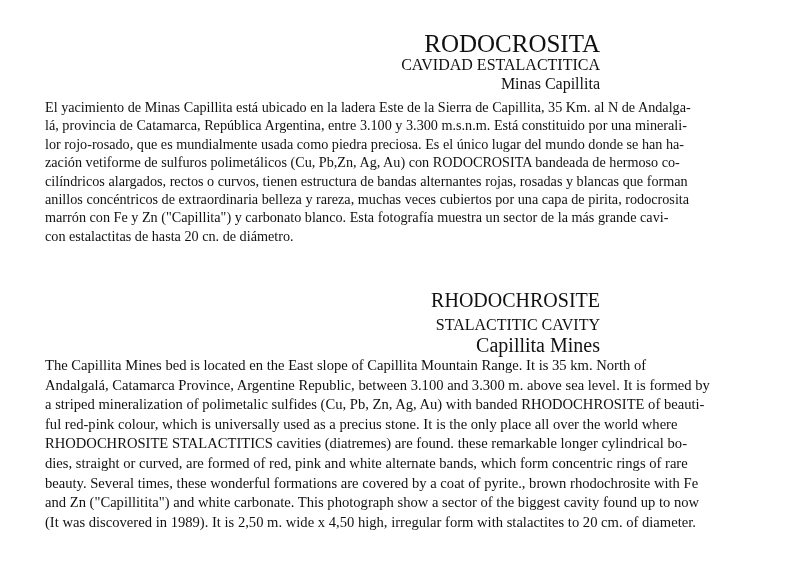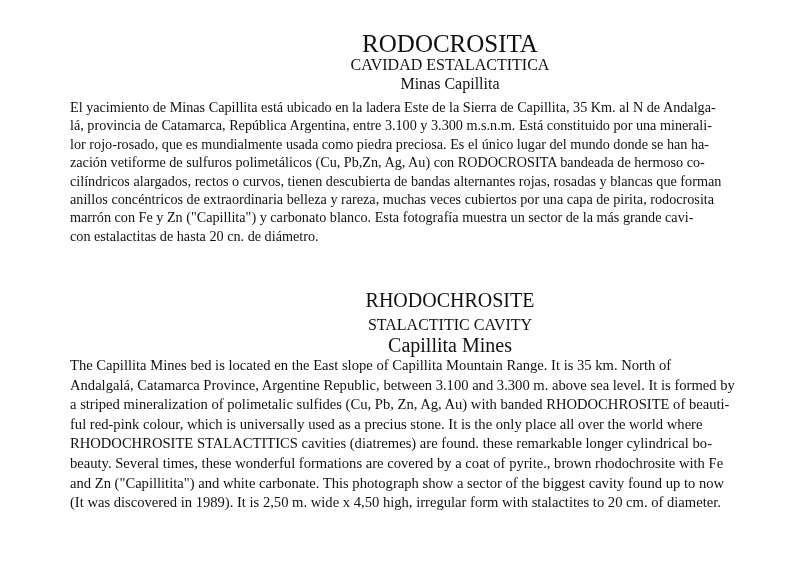--- a/index.html
+++ b/index.html
@@ -1,58 +1,59 @@
 <!DOCTYPE html>
 <html><head>
   <meta charset="utf-8">
   <style>
     html, body { margin: 0; padding: 0; }
     body {
       width: 800px; height: 581px; background: #ffffff; position: relative; overflow: hidden;
       font-family: "Liberation Serif", "DejaVu Serif", serif; color: #111;
     }
-    .title { position: absolute; left: 300px; width: 300px; text-align: center; white-space: nowrap; }
+    .title { position: absolute; left: 300px; width: 300px; text-align: right; white-space: nowrap; }
     .t1 { top: 30px; font-size: 25px; line-height: 28px; }
     .t2 { top: 55px; font-size: 16px; line-height: 20px; }
     .t3 { top: 74px; font-size: 16px; line-height: 20px; }
     .e1 { top: 286px; font-size: 20px; line-height: 28px; }
     .e2 { top: 315px; font-size: 16px; line-height: 20px; }
     .e3 { top: 335px; font-size: 20px; line-height: 20px; }
-    .para { position: absolute; left: 45px; width: 720px; margin-left: 25px; }
+    .para { position: absolute; left: 45px; width: 720px; }
     .para .line { display: block; font-size: 14.2px; line-height: 18.4px; white-space: nowrap; }
     .p-es { top: 98px; }
     .p-en { top: 356px; }
     .para-en .line { font-size: 14.6px; line-height: 19.6px; }
   </style>
 </head>
 <body>
 
 <div>
   <div class="title t1">RODOCROSITA</div>
   <div class="title t2">CAVIDAD ESTALACTITICA</div>
   <div class="title t3">Minas Capillita</div>
   <div class="para p-es">
     <span class="line">El yacimiento de Minas Capillita está ubicado en la ladera Este de la Sierra de Capillita, 35 Km. al N de Andalga-</span>
     <span class="line">lá, provincia de Catamarca, República Argentina, entre 3.100 y 3.300 m.s.n.m. Está constituido por una minerali-</span>
     <span class="line">lor rojo-rosado, que es mundialmente usada como piedra preciosa. Es el único lugar del mundo donde se han ha-</span>
     <span class="line">zación vetiforme de sulfuros polimetálicos (Cu, Pb,Zn, Ag, Au) con RODOCROSITA bandeada de hermoso co-</span>
-    <span class="line">cilíndricos alargados, rectos o curvos, tienen descubierta de bandas alternantes rojas, rosadas y blancas que forman</span>
+    <span class="line">cilíndricos alargados, rectos o curvos, tienen estructura de bandas alternantes rojas, rosadas y blancas que forman</span>
     <span class="line">anillos concéntricos de extraordinaria belleza y rareza, muchas veces cubiertos por una capa de pirita, rodocrosita</span>
     <span class="line">marrón con Fe y Zn ("Capillita") y carbonato blanco. Esta fotografía muestra un sector de la más grande cavi-</span>
     <span class="line">con estalactitas de hasta 20 cn. de diámetro.</span>
   </div>
 </div>
 
 <div>
   <div class="title e1">RHODOCHROSITE</div>
   <div class="title e2">STALACTITIC CAVITY</div>
   <div class="title e3">Capillita Mines</div>
   <div class="para para-en p-en">
     <span class="line">The Capillita Mines bed is located en the East slope of Capillita Mountain Range. It is 35 km. North of</span>
     <span class="line">Andalgalá, Catamarca Province, Argentine Republic, between 3.100 and 3.300 m. above sea level. It is formed by</span>
     <span class="line">a striped mineralization of polimetalic sulfides (Cu, Pb, Zn, Ag, Au) with banded  RHODOCHROSITE of beauti-</span>
     <span class="line">ful red-pink colour, which is universally used as a precius stone. It is the only place all over the world where</span>
     <span class="line">RHODOCHROSITE STALACTITICS cavities (diatremes) are found. these remarkable longer cylindrical bo-</span>
+    <span class="line">dies, straight or curved, are formed of red, pink and white alternate bands, which form concentric rings of rare</span>
     <span class="line">beauty. Several times, these wonderful formations are covered by a coat of pyrite., brown rhodochrosite with Fe</span>
     <span class="line">and Zn ("Capillitita") and white carbonate. This photograph show a sector of the biggest cavity found up to now</span>
     <span class="line">(It was discovered in 1989). It is 2,50 m. wide x 4,50 high, irregular form with stalactites to 20 cm. of diameter.</span>
   </div>
 </div>
 
 </body></html>

